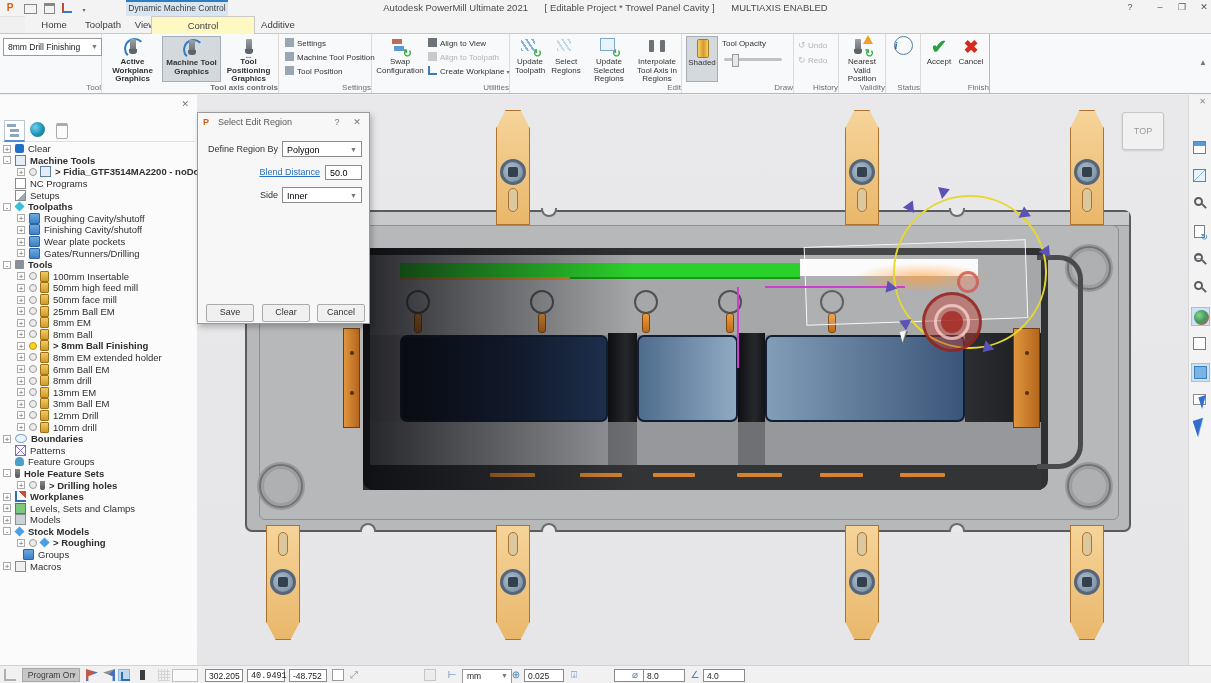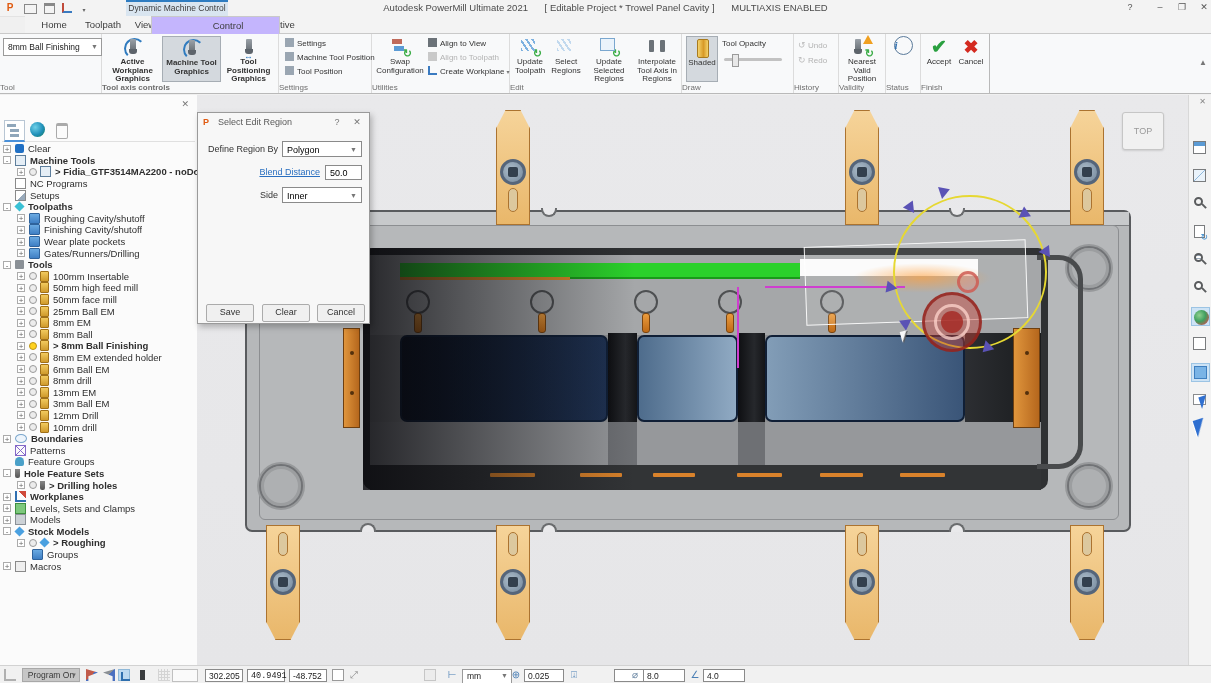--- a/index.html
+++ b/index.html
@@ -8,25 +8,25 @@
   #titlebar{position:absolute;left:0;top:0;width:1211px;height:16px;background:#f3f3f3;border-bottom:1px solid #e3e3e3;}
   .qa-ic{position:absolute;top:2px;width:12px;height:12px;font-size:10px;line-height:12px;text-align:center;color:#666;}
   #ctxtab{position:absolute;left:126px;top:0;width:102px;height:15px;background:#d9e5f0;border-top:2px solid #2e7cc1;
     font-size:8.5px;color:#3c3c3c;text-align:center;line-height:13px;white-space:nowrap;overflow:visible;}
   #apptitle{position:absolute;left:300px;right:300px;top:2px;text-align:center;font-size:9.5px;color:#4a4a4a;white-space:nowrap;}
   #apptitle span{margin:0 7px;}
   .winbtn{position:absolute;top:1px;width:16px;height:13px;font-size:9px;color:#555;text-align:center;line-height:13px;}
   
   #tabrow{position:absolute;left:0;top:16px;width:1211px;height:17px;background:#f3f3f3;margin-left:25px;}
   .tab{position:absolute;top:0;height:17px;font-size:9.5px;color:#3c3c3c;text-align:center;line-height:17px;}
-  .tab.active{background:#c4b5fd;border:1px solid #c9c9c9;border-bottom:none;z-index:3;padding-left:25px;}
+  .tab.active{background:#fef9c3;border:1px solid #c9c9c9;border-bottom:none;z-index:3;}
   
   #ribbon{position:absolute;left:0;top:33px;width:1211px;height:59px;background:#f8f9fa;border-top:1px solid #c9c9c9;border-bottom:1px solid #b9b9b9;display:flex;}
   .rgroup{position:relative;height:100%;border-right:1px solid #dcdcdc;flex:none;}
-  .glabel{position:absolute;left:0;right:0;bottom:1px;text-align:left;font-size:8px;color:#6e6e6e;}
+  .glabel{position:absolute;left:0;right:0;bottom:1px;text-align:right;font-size:8px;color:#6e6e6e;}
   .bigbtn{position:absolute;top:2px;height:44px;text-align:center;cursor:default;}
   .bigbtn .blabel{font-size:8px;line-height:8.5px;color:#333;margin-top:1px;}
   .bigbtn.hl{background:#d4d9de;border:1px solid #a6adb4;}
   .bicon{width:20px;height:20px;margin:1px auto 0;position:relative;}
   .rowbtn{position:absolute;height:13px;font-size:8px;color:#333;line-height:13px;white-space:nowrap;}
   .rowbtn .ric{display:inline-block;width:9px;height:9px;vertical-align:-1px;margin-right:3px;}
   .rowbtn.dis{color:#b3b3b3;}
   .toolshape{position:absolute;left:7px;top:2px;width:6px;height:11px;background:linear-gradient(#9aa1a8,#6b7278);border-radius:1px;}
   .toolshape::after{content:"";position:absolute;left:-1px;top:10px;width:8px;height:5px;background:#5d646b;border-radius:0 0 3px 3px;}
   .arcblue{position:absolute;left:1px;top:1px;width:17px;height:17px;border:2px solid transparent;border-top-color:#2f7bbf;border-left-color:#2f7bbf;border-radius:50%;}
@@ -193,21 +193,21 @@
   <div class="tab" style="left:54px;width:48px;">Toolpath</div>
   <div class="tab" style="left:104px;width:32px;">View</div>
   <div class="tab active" style="left:126px;width:102px;">Control</div>
   <div class="tab" style="left:232px;width:42px;">Additive</div>
 </div>
 
 <div id="ribbon">
 
   <div class="rgroup" style="width:101px;">
     <div class="selbox" style="position:absolute;left:3px;top:4px;width:93px;">
-      <span>8mm Ball Finishing</span>
+      <span>8mm Drill Finishing</span>
       <span class="chev">▼</span>
     </div>
     <div class="glabel">Tool</div>
   </div>
 
   <div class="rgroup" style="width:176px;font-weight:bold;">
     <div class="bigbtn" style="left:2px;width:57px;">
       <div class="bicon">
           <span class="arcblue"></span>
           <span class="toolshape"></span>
@@ -526,21 +526,21 @@
         <span class="exp">-</span>
         <span class="tic ti-stock"></span>
         <span class="tlabel">Stock Models</span>
       </div>
       <div class="trow b" style="padding-left: 17px;">
         <span class="exp">+</span>
         <span class="bulb dim"></span>
         <span class="tic ti-stock"></span>
         <span class="tlabel">&gt; Roughing</span>
       </div>
-      <div class="trow" style="padding-left: 20px;">
+      <div class="trow" style="padding-left: 11px;">
         <span class="exp hid"></span>
         <span class="tic ti-folder"></span>
         <span class="tlabel">Groups</span>
       </div>
       <div class="trow" style="padding-left: 3px;">
         <span class="exp">+</span>
         <span class="tic ti-macro"></span>
         <span class="tlabel">Macros</span>
       </div>
     </div>

